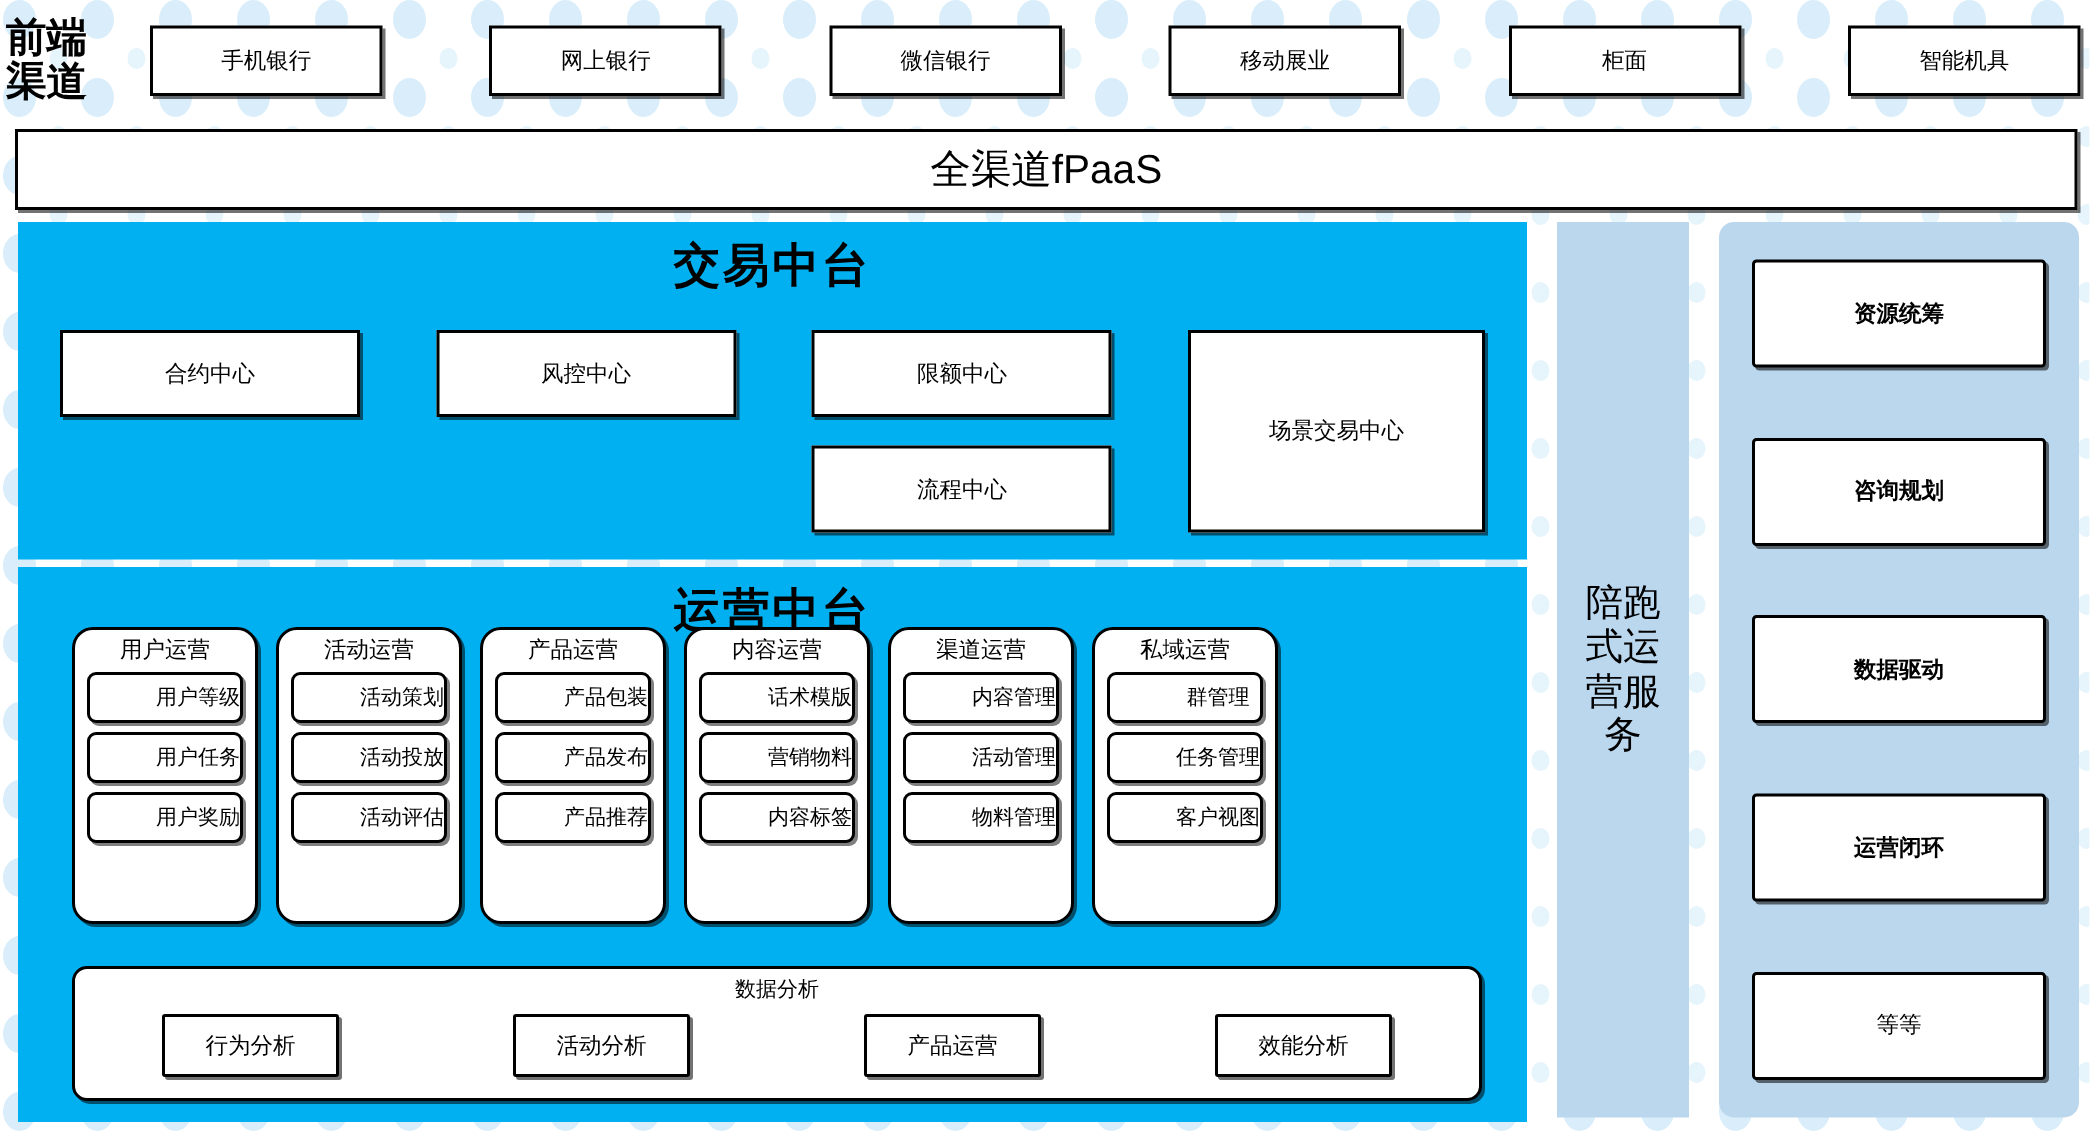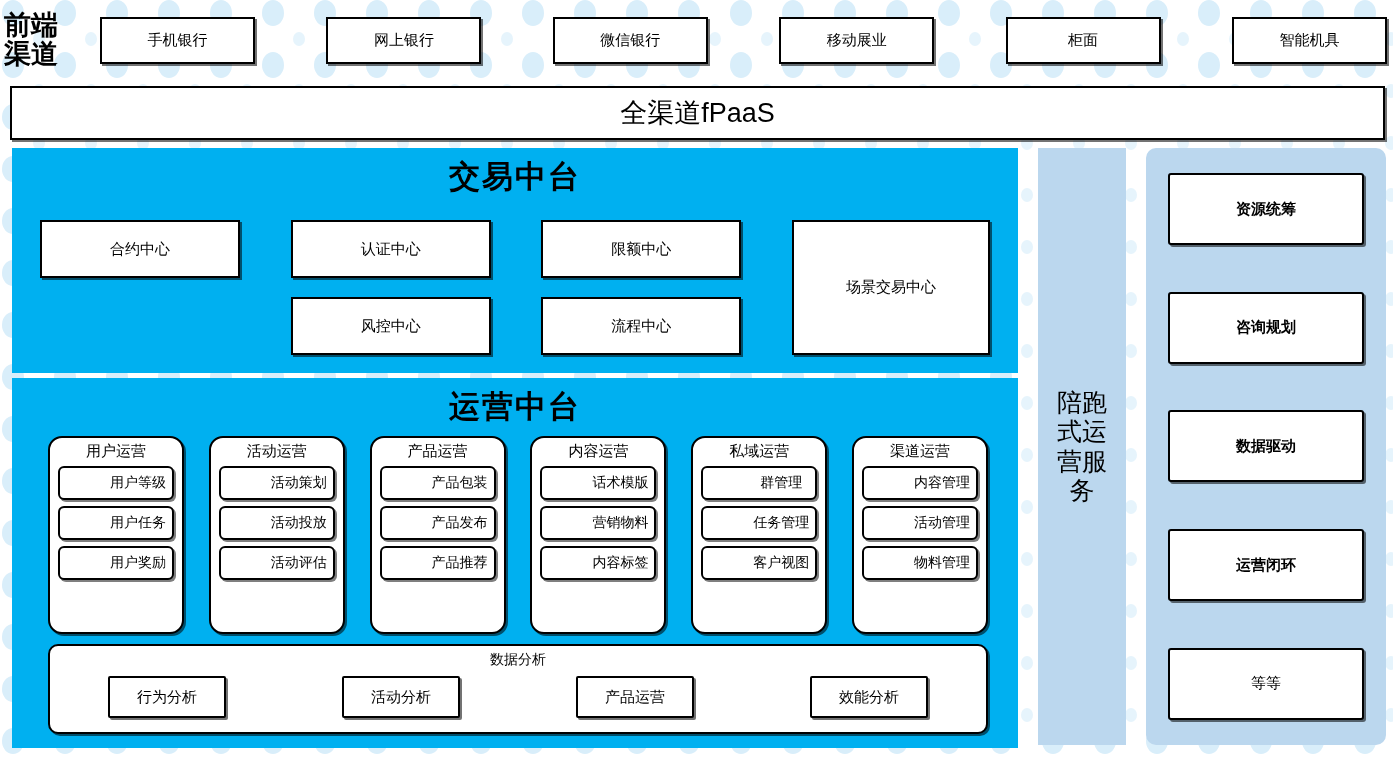--- a/index.html
+++ b/index.html
@@ -136,22 +136,22 @@
   .trade-tall {
     width: 198px;
     height: 135px;
     font-size: 15px;
     border-width: 2px;
   }
 
   
   #ops-groups {
     position: absolute;
-    left: 36px; top: 58px;
-    width: 940px; height: 198px;
+    left: 36px; top: 40px;
+    width: 804px; height: 198px;
     display: flex;
     justify-content: space-between;
     gap: 12px;
   }
   .ops-group {
     width: 136px;
     background: #ffffff;
     border: 2px solid #000000;
     border-radius: 14px;
     box-shadow: 2px 2px 0 rgba(0,0,0,0.55);
@@ -292,21 +292,20 @@
 
   <div id="fpaas-band">全渠道fPaaS</div>
 
   <div class="cyan-panel" id="trade-panel">
     <div class="panel-title">交易中台</div>
     <div id="trade-grid">
       <div class="trade-col">
         <div class="wbox trade-cell">合约中心</div>
       </div>
       <div class="trade-col">
-        <div class="wbox trade-cell">认证中心</div>
         <div class="wbox trade-cell">风控中心</div>
       </div>
       <div class="trade-col">
         <div class="wbox trade-cell">限额中心</div>
         <div class="wbox trade-cell">流程中心</div>
       </div>
       <div class="wbox trade-tall">场景交易中心</div>
     </div>
   </div>
 
@@ -345,34 +344,34 @@
       <div class="ops-group">
         <div class="ops-group-title">内容运营</div>
         <div class="ops-items">
           <div class="ops-item">话术模版</div>
           <div class="ops-item">营销物料</div>
           <div class="ops-item">内容标签</div>
         </div>
       </div>
 
       <div class="ops-group">
+        <div class="ops-group-title">渠道运营</div>
+        <div class="ops-items">
+          <div class="ops-item">内容管理</div>
+          <div class="ops-item">活动管理</div>
+          <div class="ops-item">物料管理</div>
+        </div>
+      </div>
+
+      <div class="ops-group">
         <div class="ops-group-title">私域运营</div>
         <div class="ops-items">
           <div class="ops-item">群管理</div>
           <div class="ops-item">任务管理</div>
           <div class="ops-item">客户视图</div>
-        </div>
-      </div>
-
-      <div class="ops-group">
-        <div class="ops-group-title">渠道运营</div>
-        <div class="ops-items">
-          <div class="ops-item">内容管理</div>
-          <div class="ops-item">活动管理</div>
-          <div class="ops-item">物料管理</div>
         </div>
       </div>
 
     </div>
 
     <div id="analysis-band">
       <div id="analysis-title">数据分析</div>
       <div id="analysis-items">
         <div class="wbox analysis-item">行为分析</div>
         <div class="wbox analysis-item">活动分析</div>

